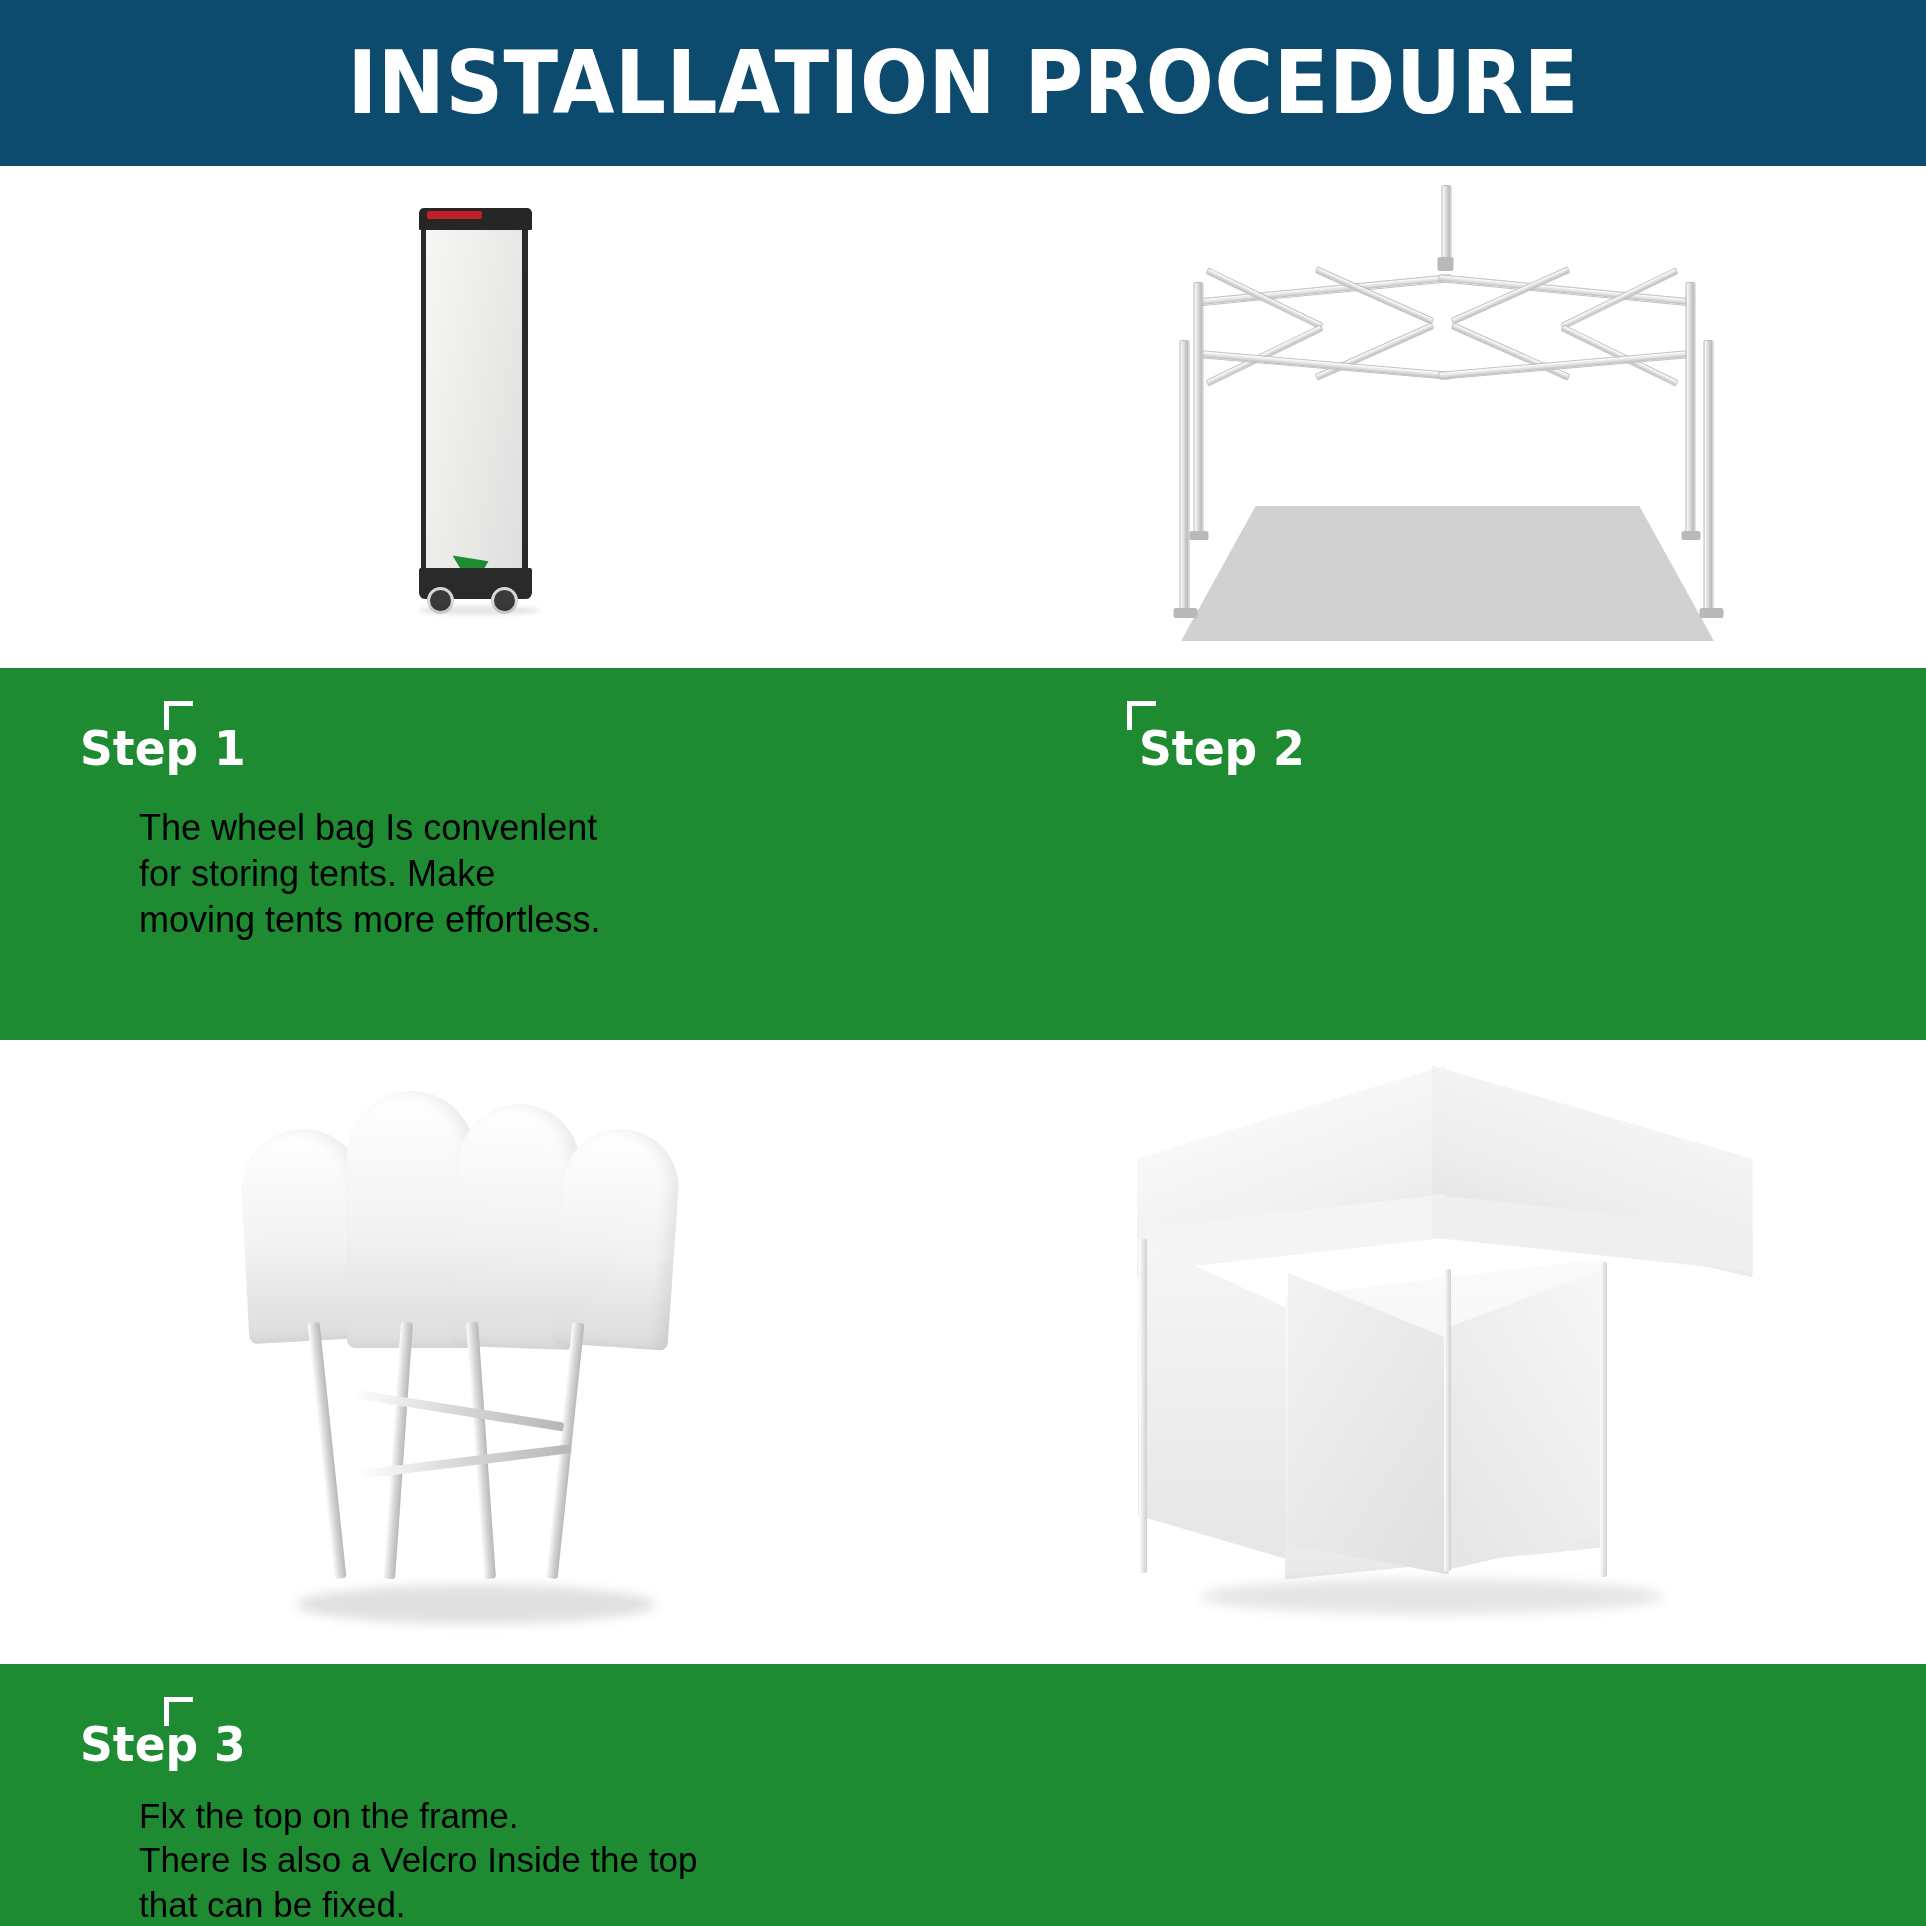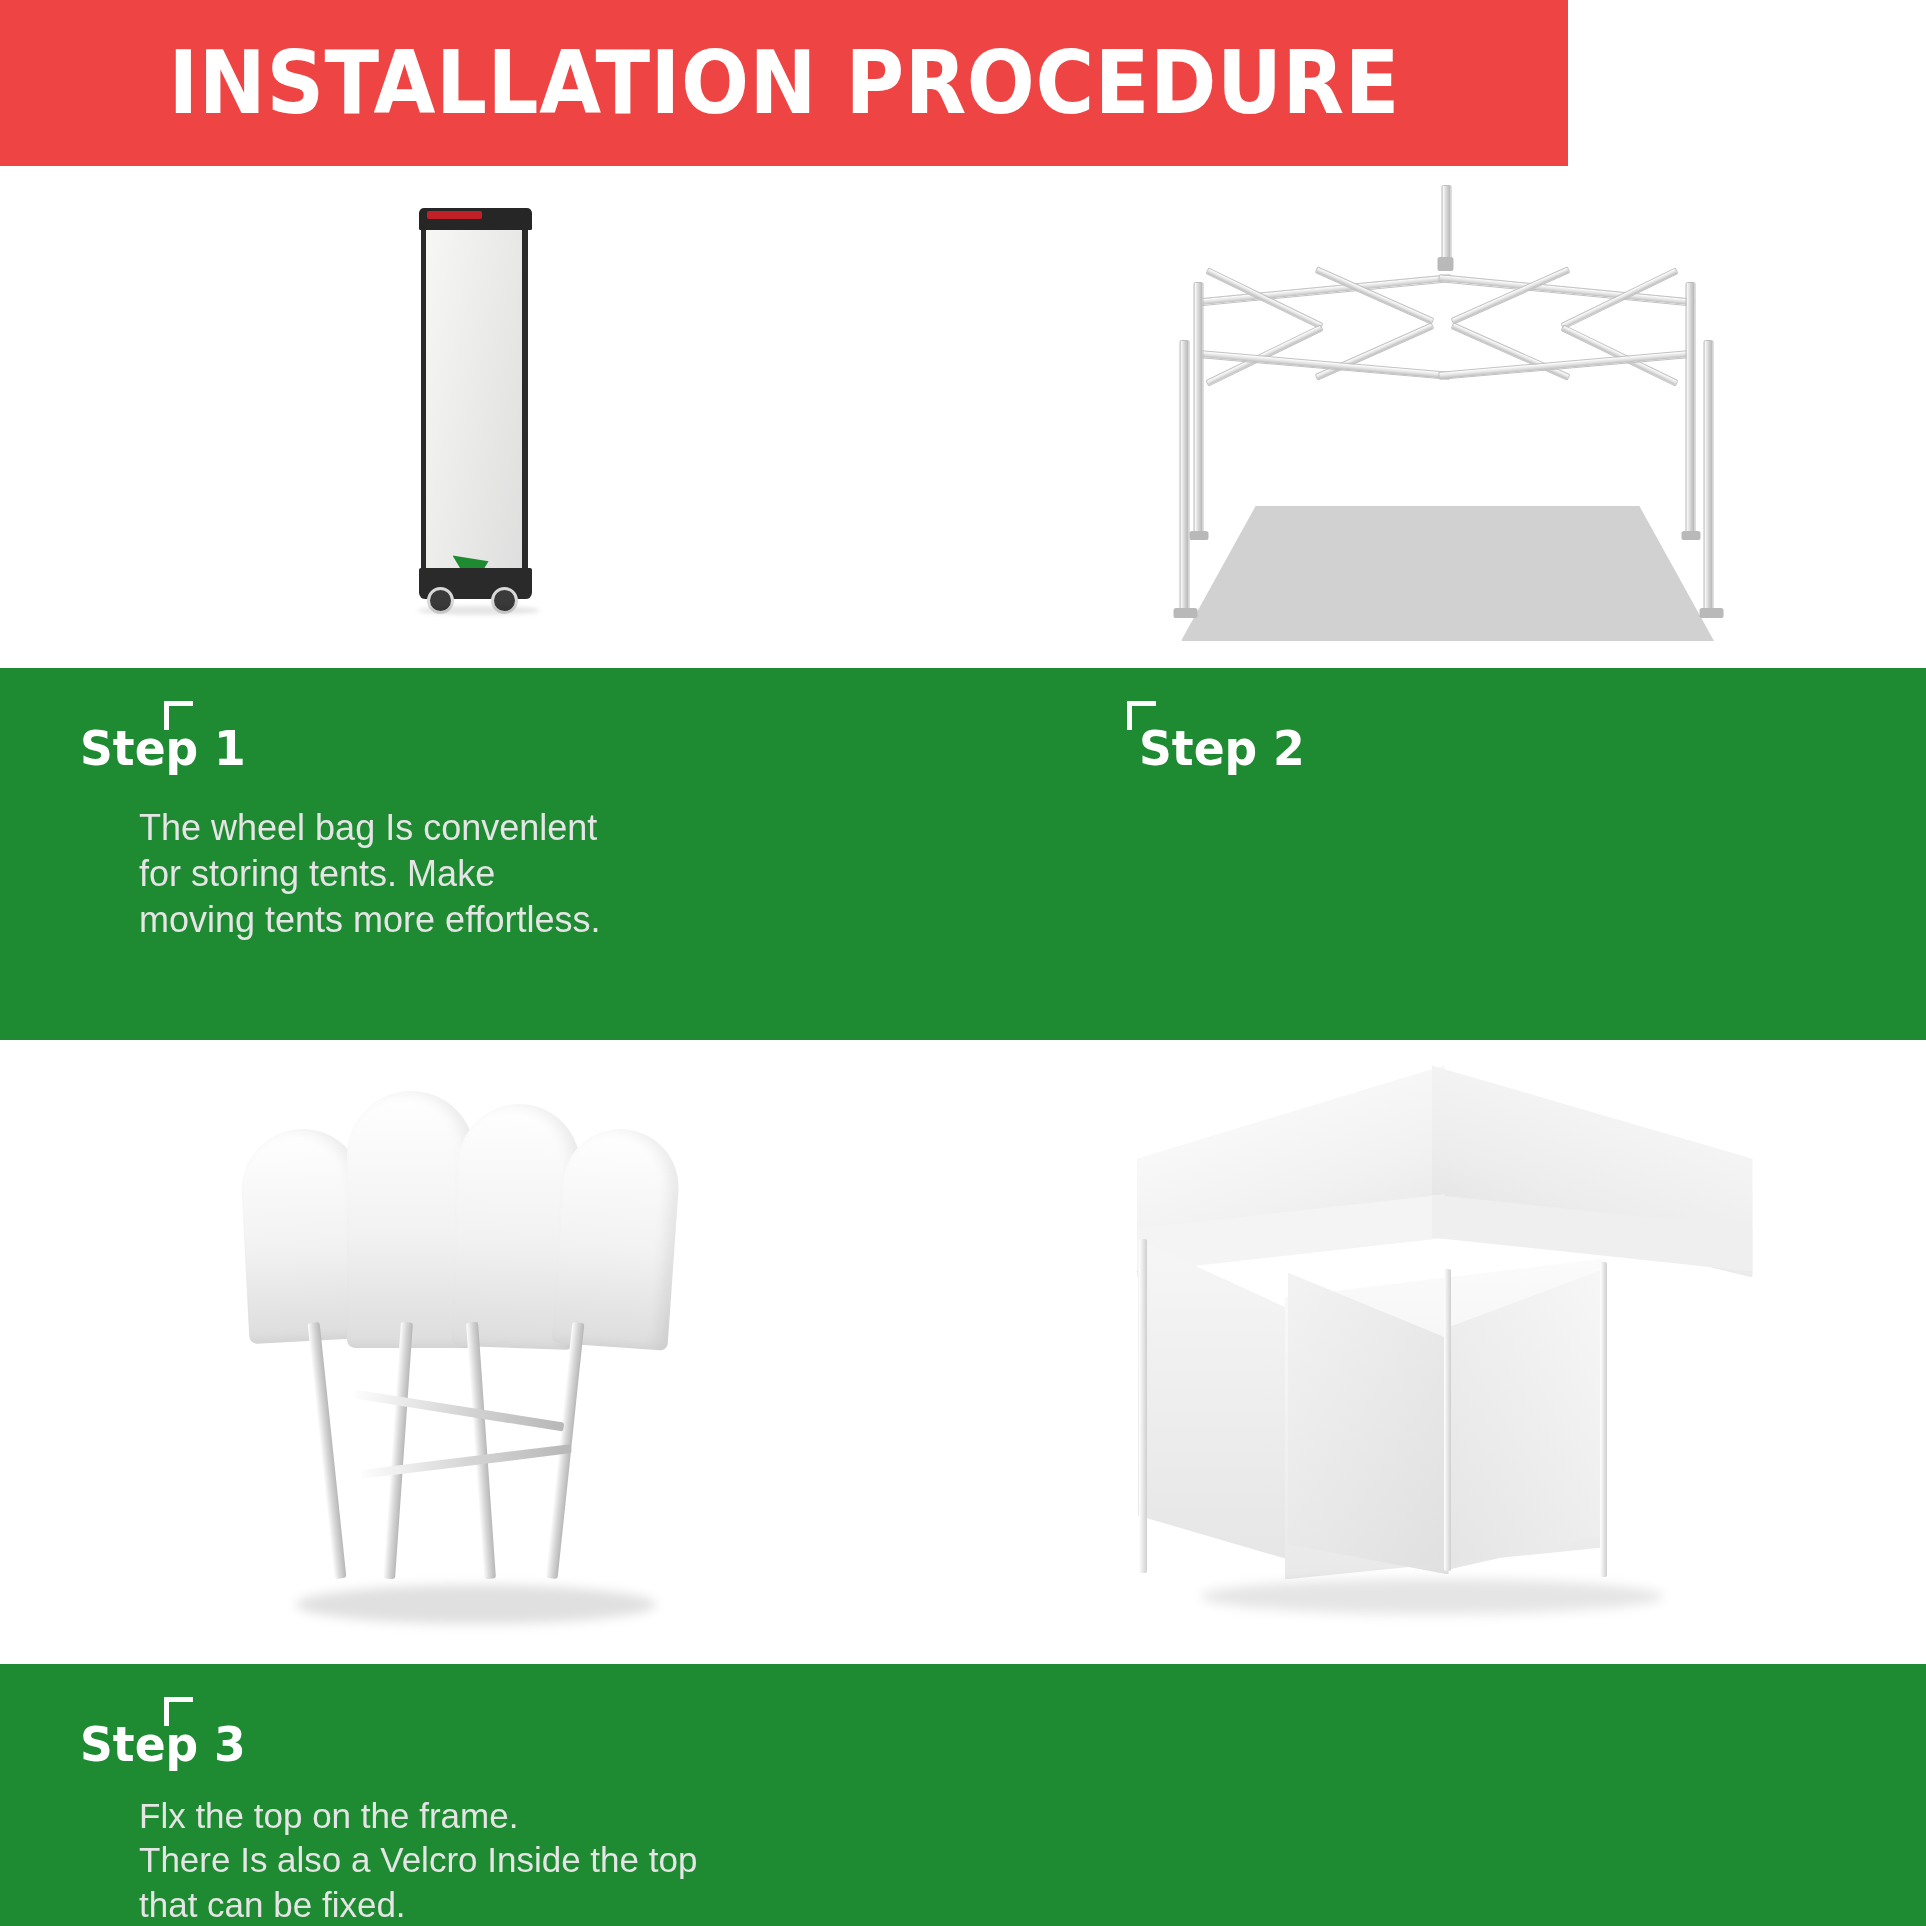--- a/index.html
+++ b/index.html
@@ -18,23 +18,23 @@
     width: 1926px;
     height: 1926px;
     background: #ffffff;
   }
 
   
   .header {
     position: absolute;
     left: 0;
     top: 0;
-    width: 1568px;
+    width: 1926px;
     height: 166px;
-    background: #ef4444;
+    background: #0c4a6e;
     display: flex;
     align-items: center;
     justify-content: center;
   }
   .header-title {
     color: #ffffff;
     font-family: "DejaVu Sans", sans-serif;
     font-weight: bold;
     font-size: 87px;
     letter-spacing: 0.6px;
@@ -95,21 +95,21 @@
     font-family: "DejaVu Sans", sans-serif;
     font-weight: bold;
     font-size: 48px;
     line-height: 1;
     margin: 16.7px 0 0 11.6px;
     transform: scaleX(0.95);
     transform-origin: left center;
     white-space: nowrap;
   }
   .step-body {
-    color: #e5e5e5;
+    color: #000000;
     font-family: "Liberation Sans", sans-serif;
     font-size: 36px;
     line-height: 1.28;
     margin: 33px 0 0 71px;
     white-space: pre-line;
   }
   .band2 .step-body { margin-top: 26px; font-size: 35px; }
 
   
   .bag-wrap {

